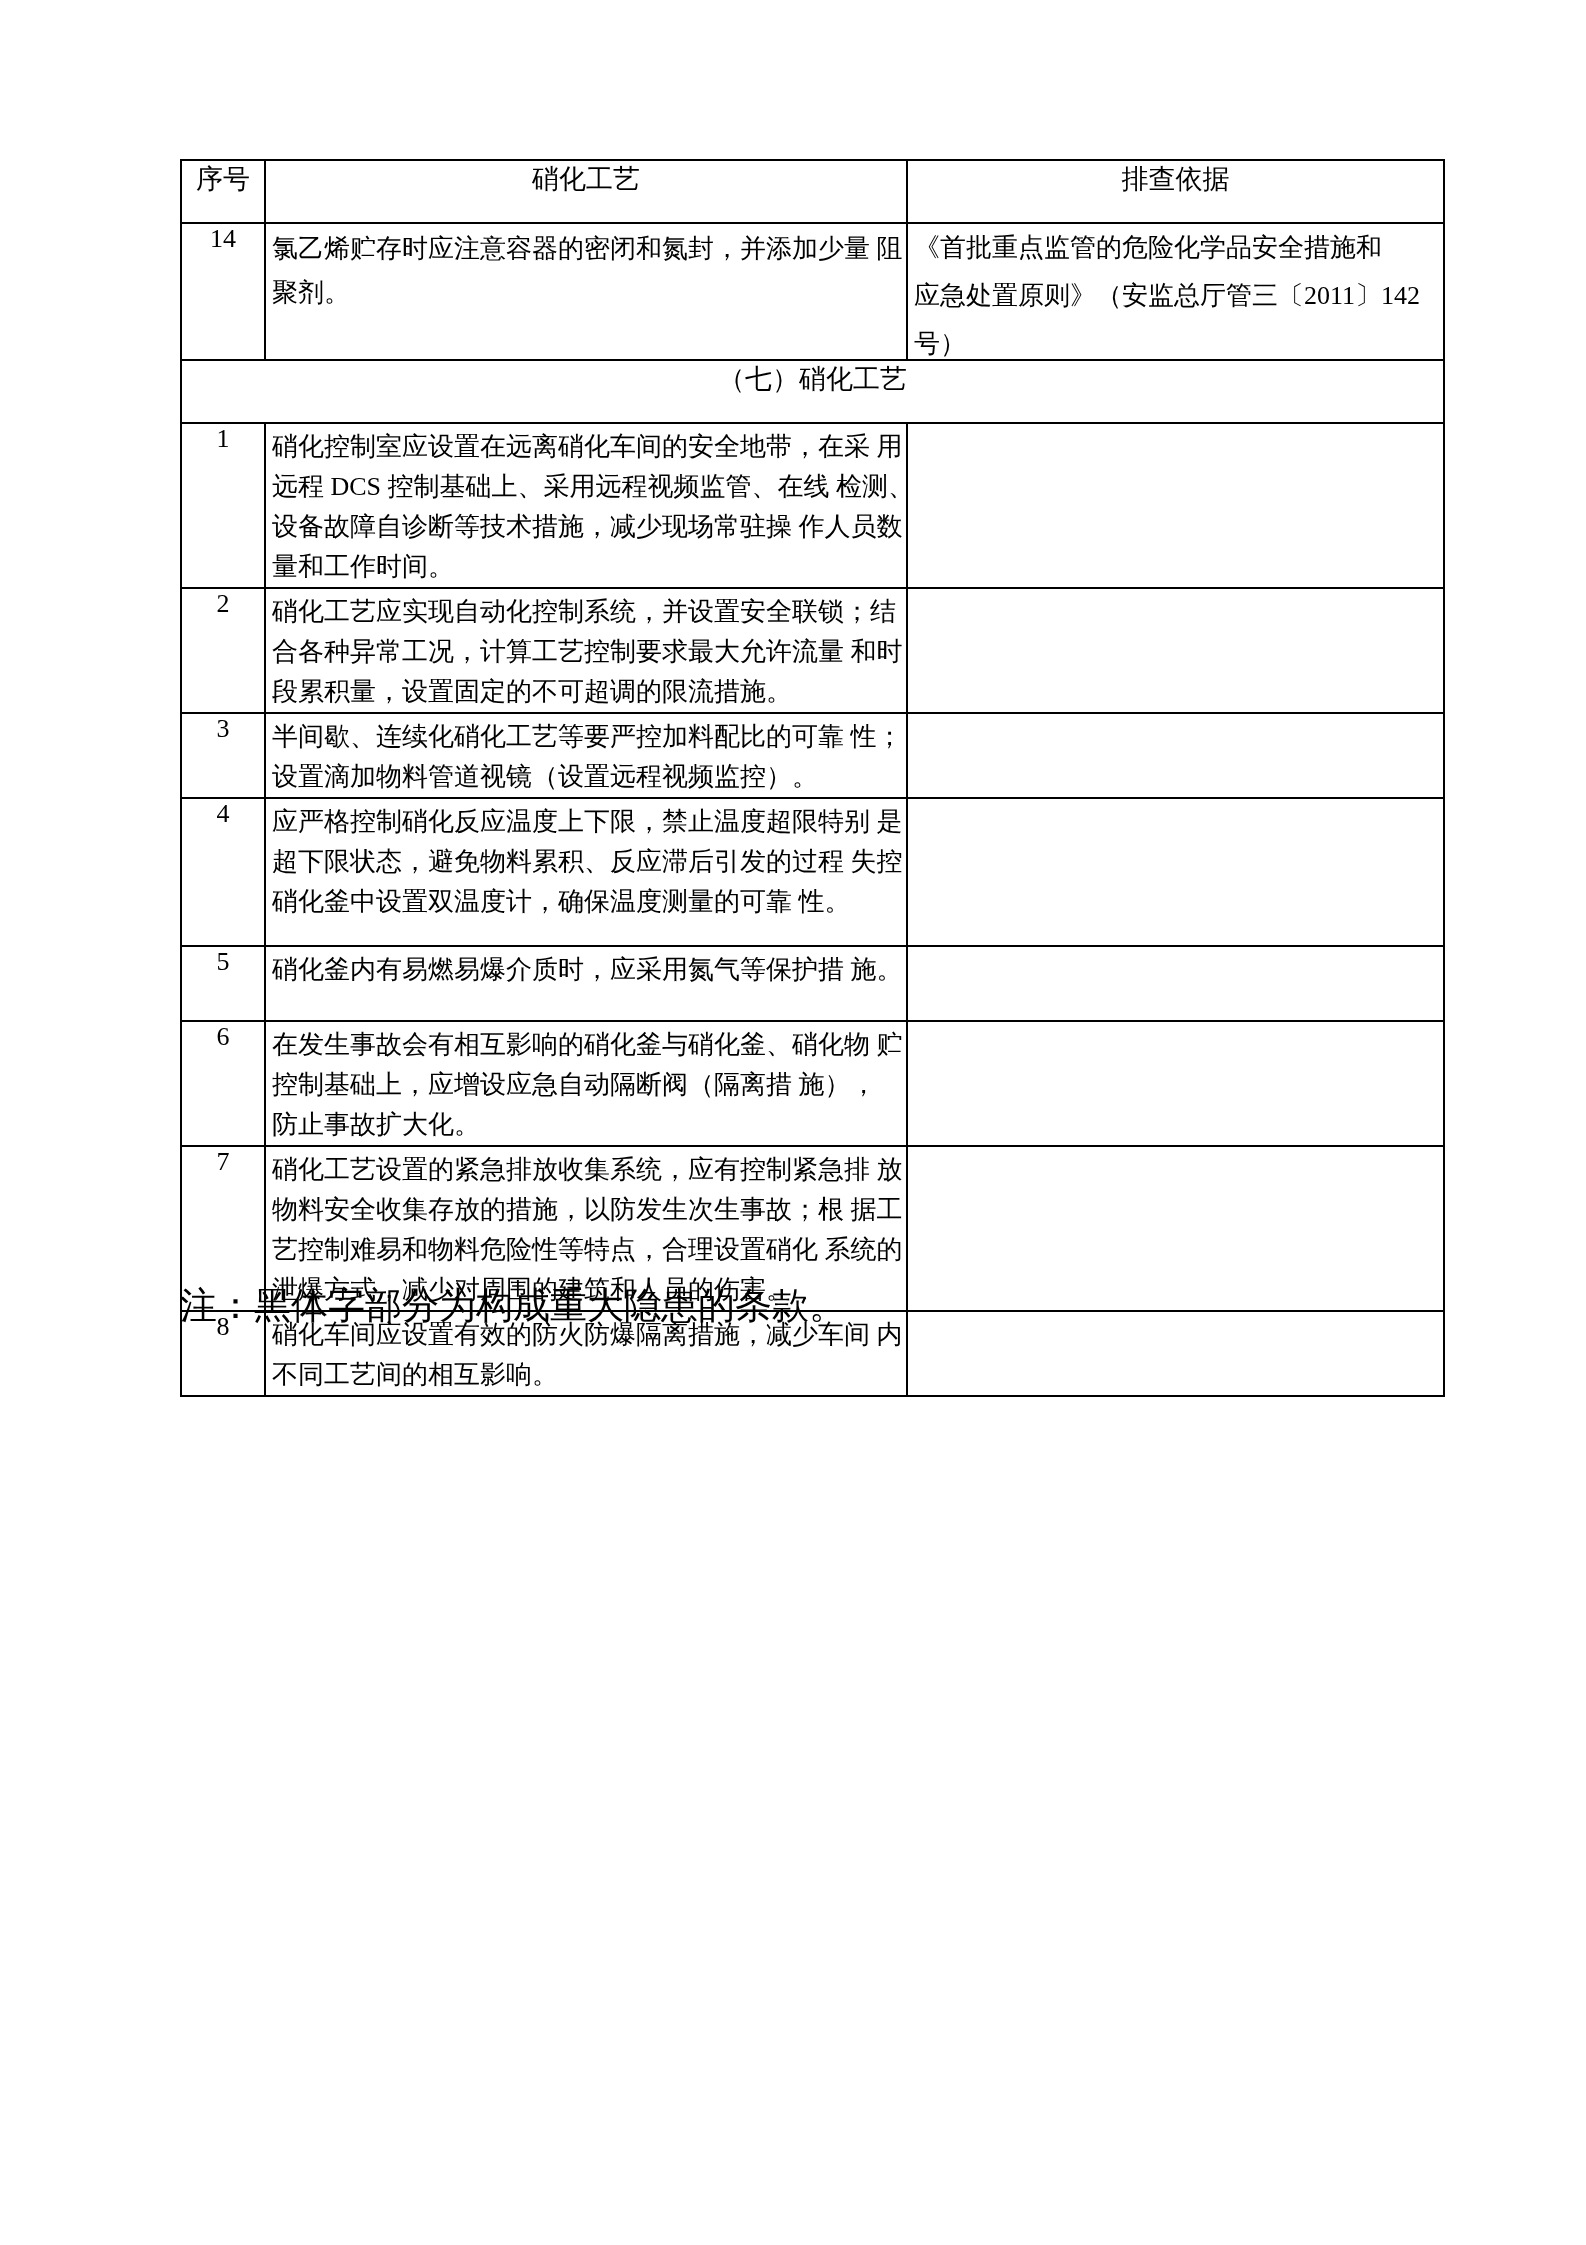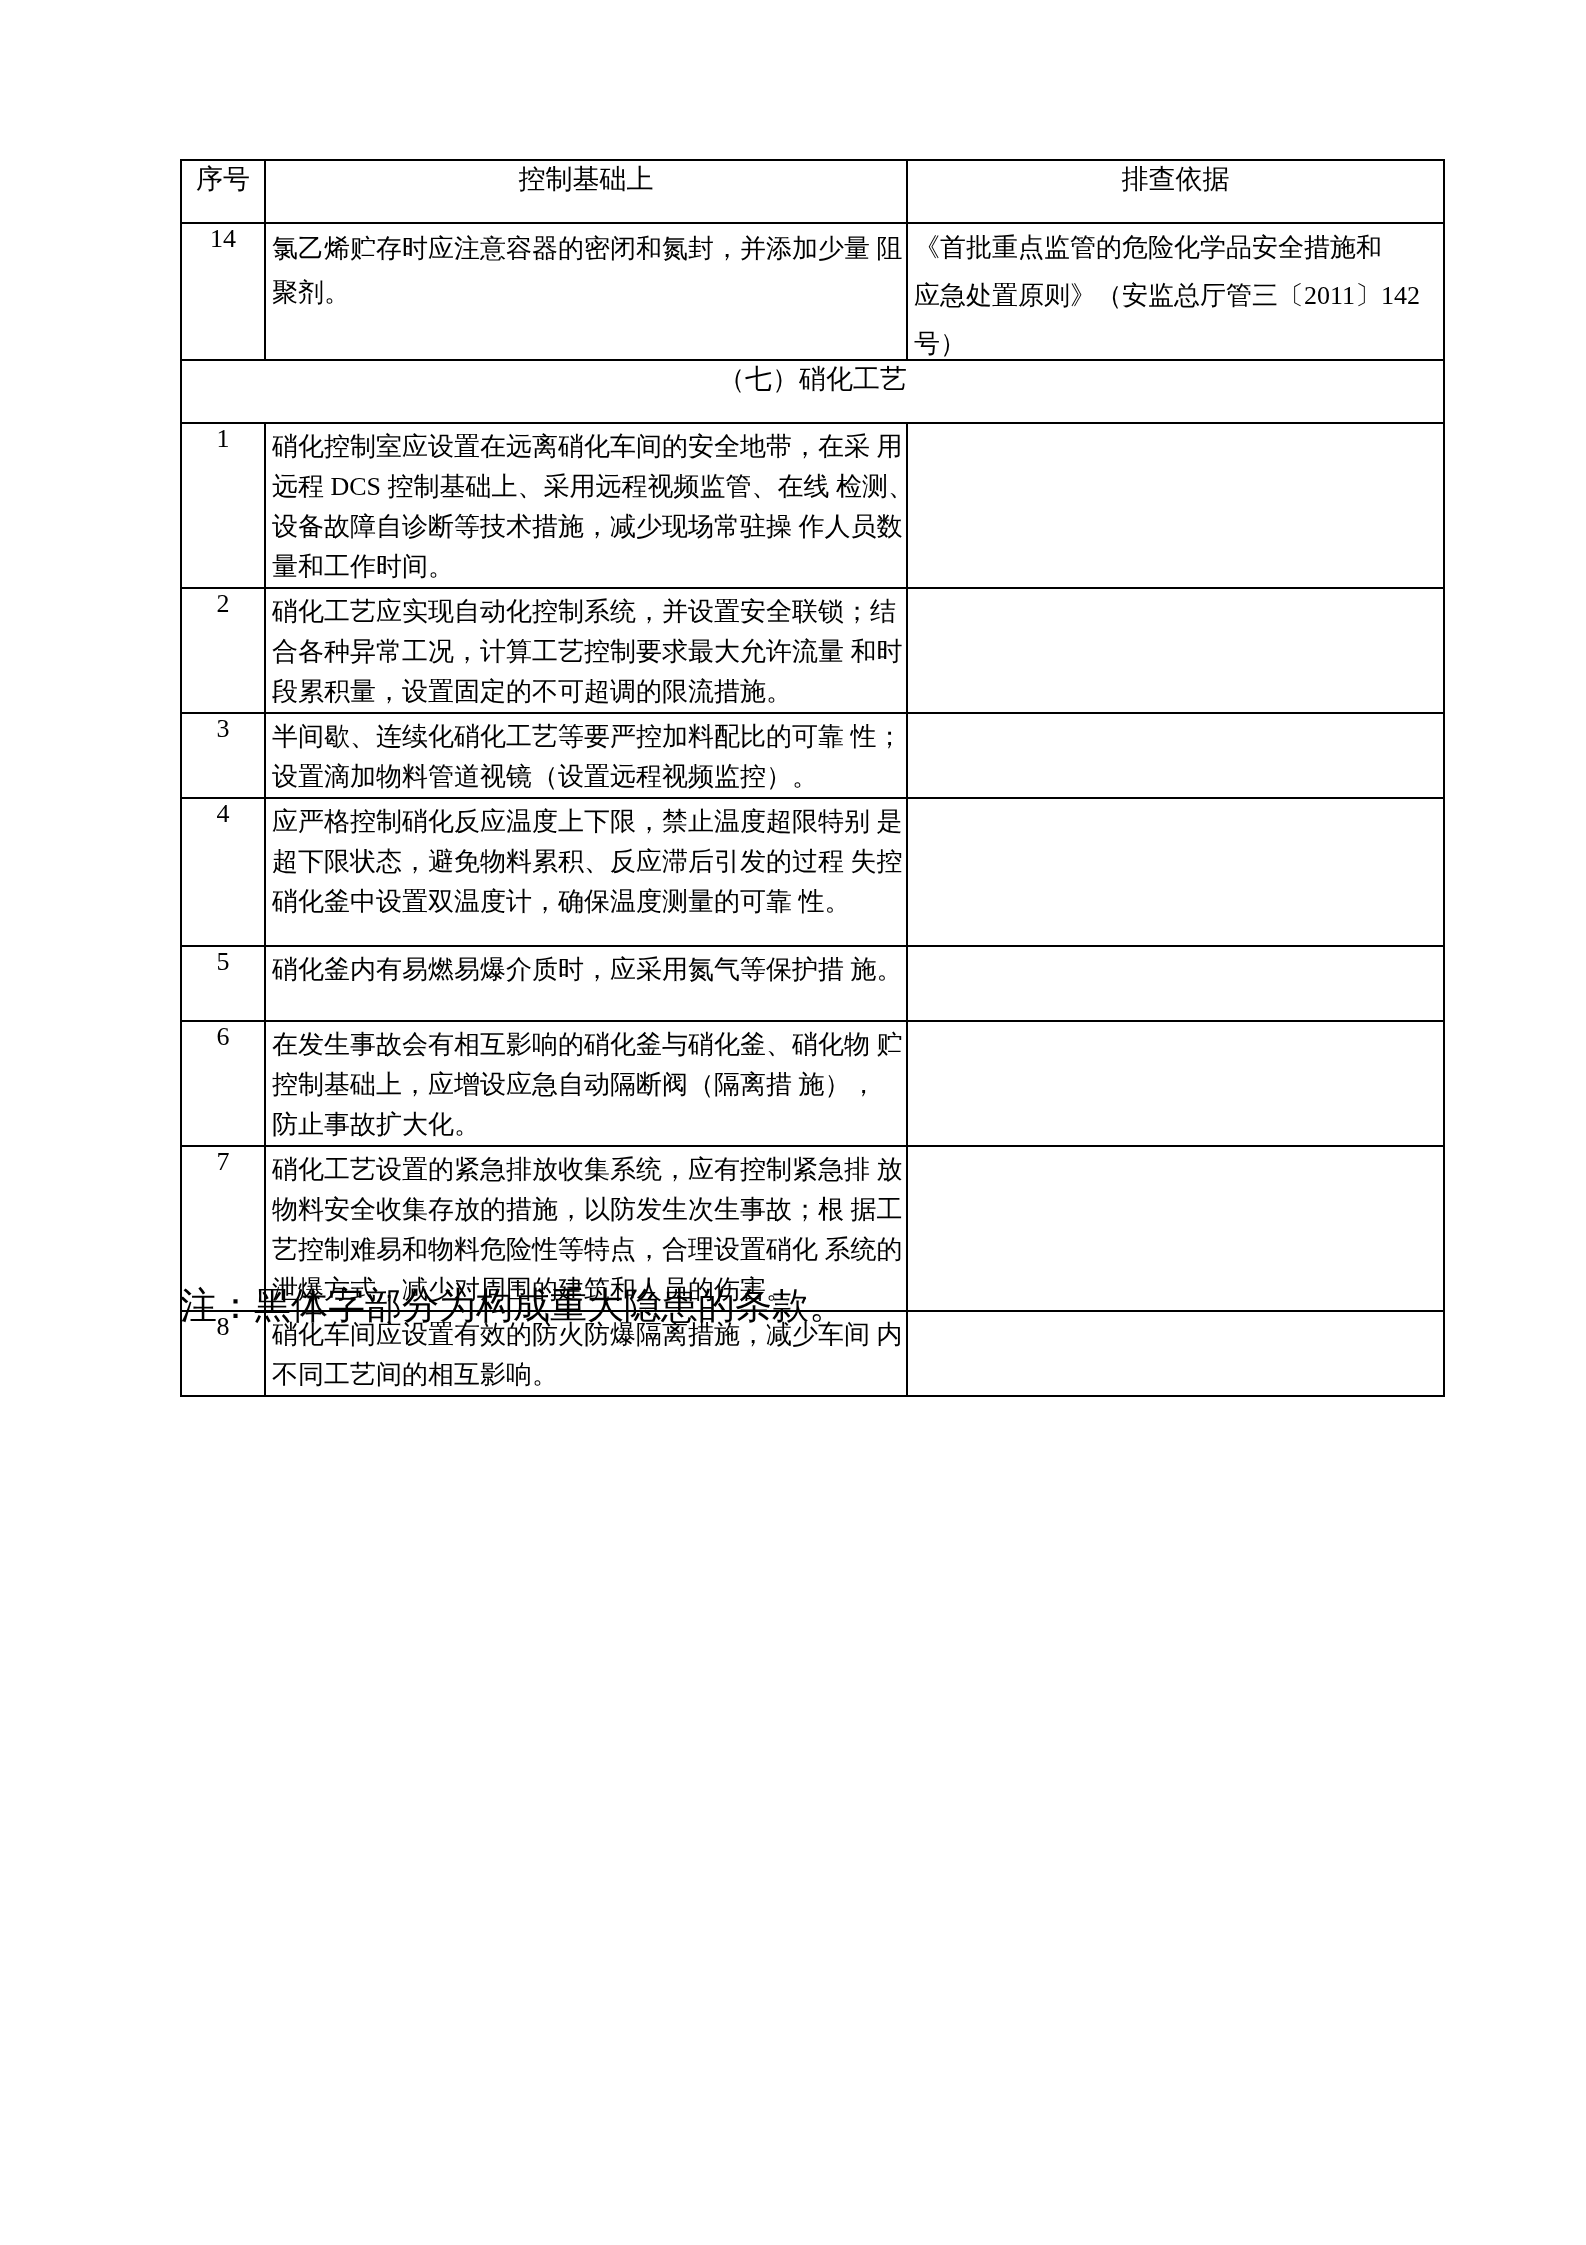--- a/index.html
+++ b/index.html
@@ -84,21 +84,21 @@
 
 <table class="checklist">
   <colgroup>
     <col style="width:84px">
     <col style="width:642px">
     <col style="width:537px">
   </colgroup>
   <tbody>
     <tr class="h-header">
       <td class="th-cell">序号</td>
-      <td class="th-cell">控制基础上</td>
+      <td class="th-cell">硝化工艺</td>
       <td class="th-cell">排查依据</td>
     </tr>
 
     <tr class="h-r14">
       <td class="no-cell">14</td>
       <td>
           <div class="ct ct-r14-content">氯乙烯贮存时应注意容器的密闭和氮封，并添加少量 阻
 聚剂。</div>
         </td>
       <td>

